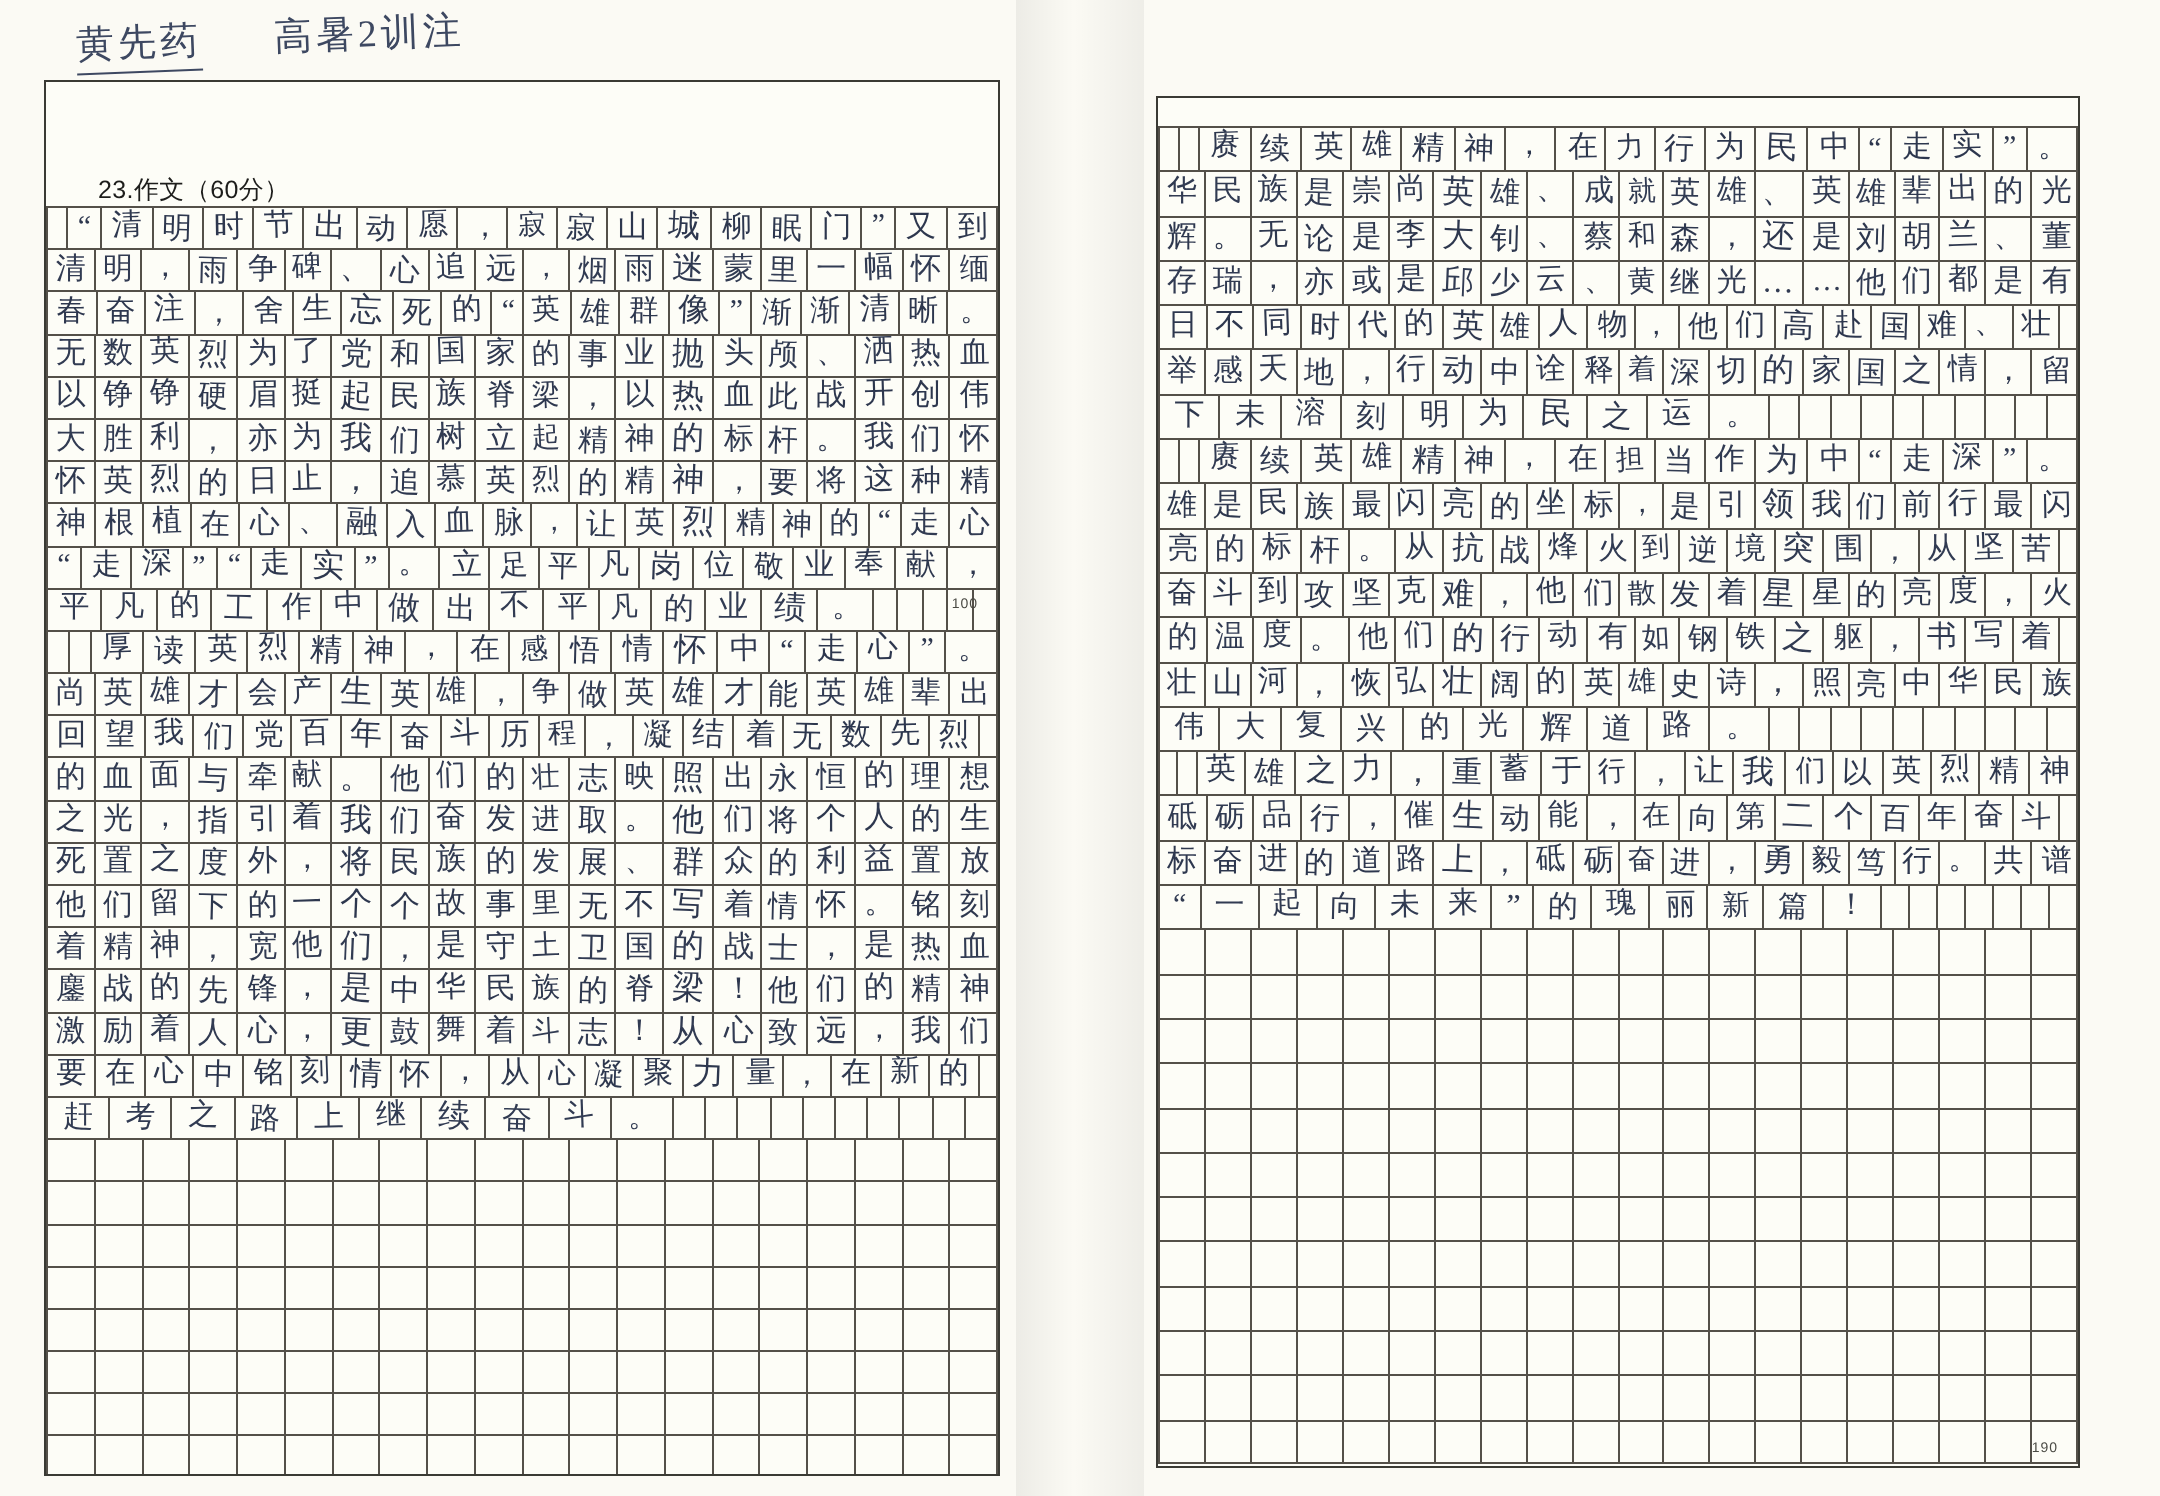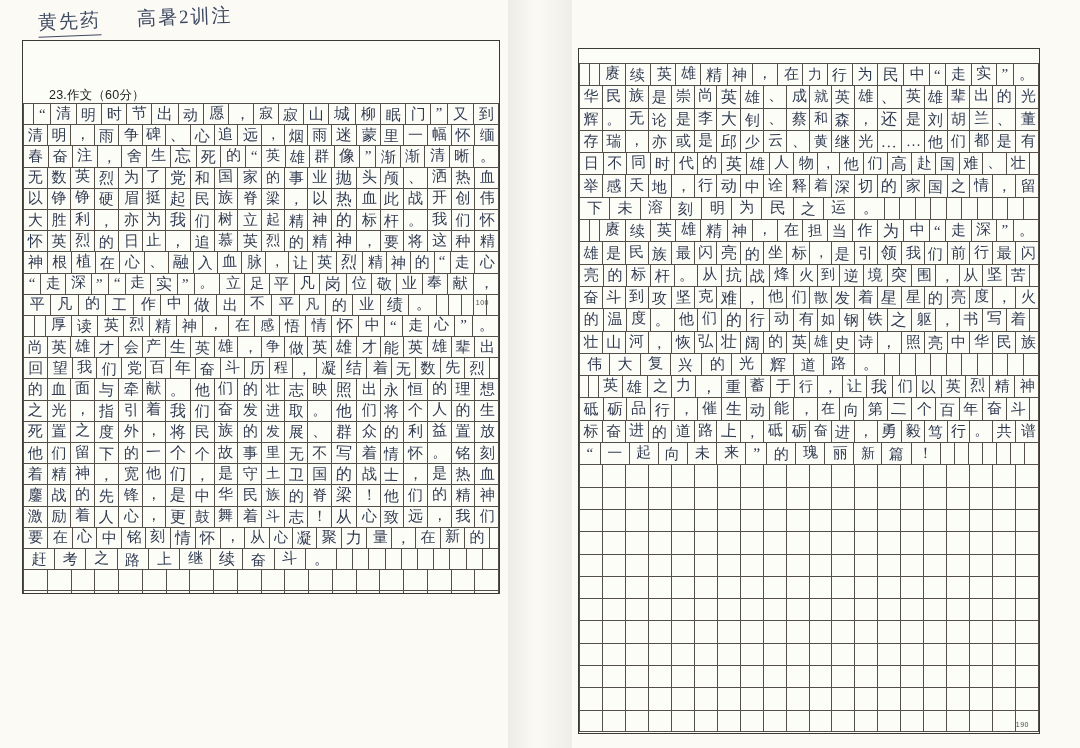--- a/index.html
+++ b/index.html
@@ -33,21 +33,21 @@
     position: absolute;
     background: #fdfdf7;
     border: 1.4px solid #3a3a34;
     box-sizing: border-box;
     overflow: hidden;
   }
   .paper-left {
     left: 22px;
     top: 40px;
     width: 478px;
-    height: 554px;
+    height: 698px;
   }
   .paper-right {
     left: 38px;
     top: 48px;
     width: 462px;
     height: 686px;
   }
 
   
   .top-scribble {

